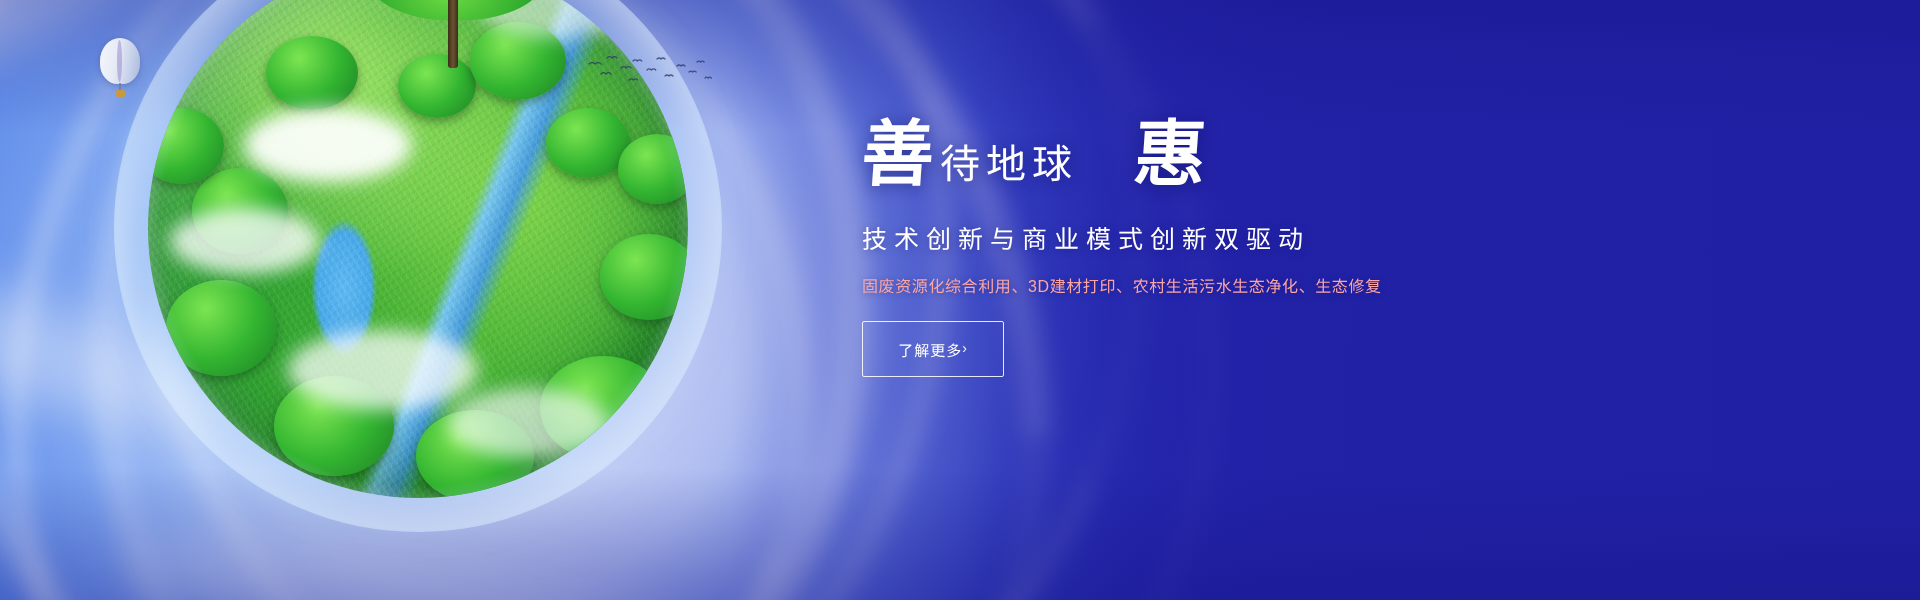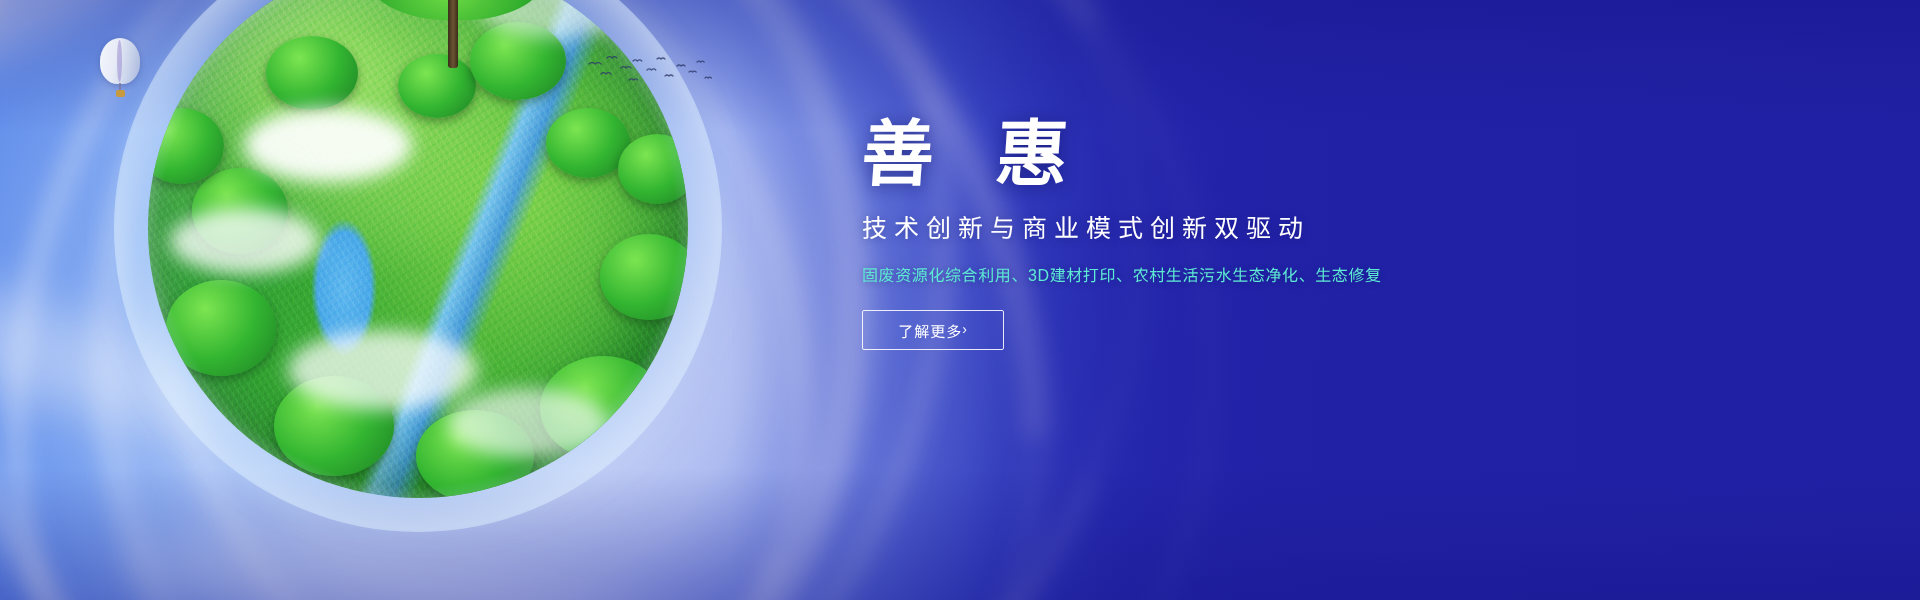--- a/index.html
+++ b/index.html
@@ -222,31 +222,31 @@
   }
   .hl-small{
     font-family:"DejaVu Serif","Liberation Serif",serif;
     font-size:40px;
     font-weight:500;
     letter-spacing:6px;
     padding-bottom:6px;
   }
   .hl-gap{width:56px;}
   .subtitle{
-    margin-top:18px;
+    margin-top:29px;
     color:#ffffff;
     font-size:25px;
     font-weight:400;
     letter-spacing:7px;
     white-space:nowrap;
     text-shadow:0 1px 8px rgba(10,10,80,.35);
   }
   .desc{
     margin-top:18px;
-    color:#5eead4;
+    color:#fca5a5;
     font-size:16px;
     font-weight:400;
     letter-spacing:.6px;
     white-space:nowrap;
     text-shadow:0 1px 6px rgba(10,10,80,.35);
   }
   .cta{
     margin-top:24px;
     display:inline-flex;
     align-items:center;
@@ -254,21 +254,21 @@
     width:116px;
     height:38px;
     border:1px solid rgba(255,255,255,.88);
     border-radius:2px;
     color:#ffffff;
     font-size:15px;
     letter-spacing:1px;
     background:transparent;
     cursor:pointer;
     box-sizing:content-box;
-    padding:0 12px;
+    padding:8px 12px;
   }
   .cta .chev{
     font-size:14px;
     line-height:1;
     opacity:.95;
     transform:translateY(-1px);
   }
 </style>
 </head>
 <body>
@@ -346,20 +346,21 @@
       <path d="M104 20 q1.8 -1.9 3.6 0 M107.6 20 q1.8 -1.9 3.6 0"></path>
       <path d="M112 10 q1.8 -1.9 3.6 0 M115.6 10 q1.8 -1.9 3.6 0"></path>
       <path d="M120 26 q1.6 -1.7 3.2 0 M123.2 26 q1.6 -1.7 3.2 0"></path>
     </g>
   </svg>
 
   <div class="copy">
 
     <div class="headline">
       <span class="hl-big">善</span>
+      <span class="hl-small">待地球</span>
       <span class="hl-gap"></span>
       <span class="hl-big">惠</span>
     </div>
 
     <div class="subtitle">技术创新与商业模式创新双驱动</div>
     <div class="desc">固废资源化综合利用、3D建材打印、农村生活污水生态净化、生态修复</div>
 
     <div class="cta">
       <span>了解更多</span>
       <span class="chev">›</span>

